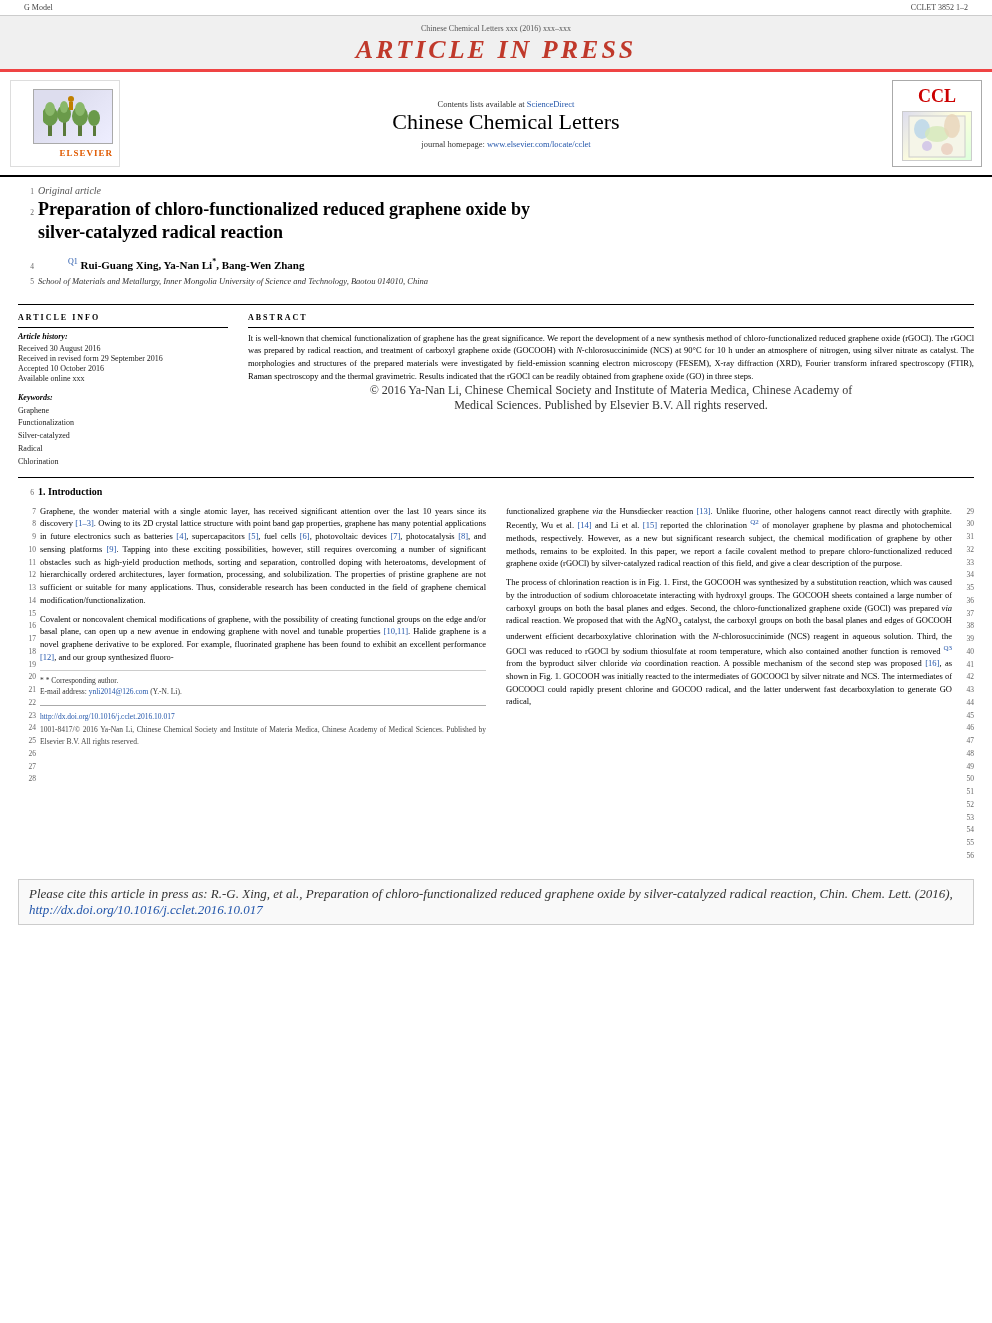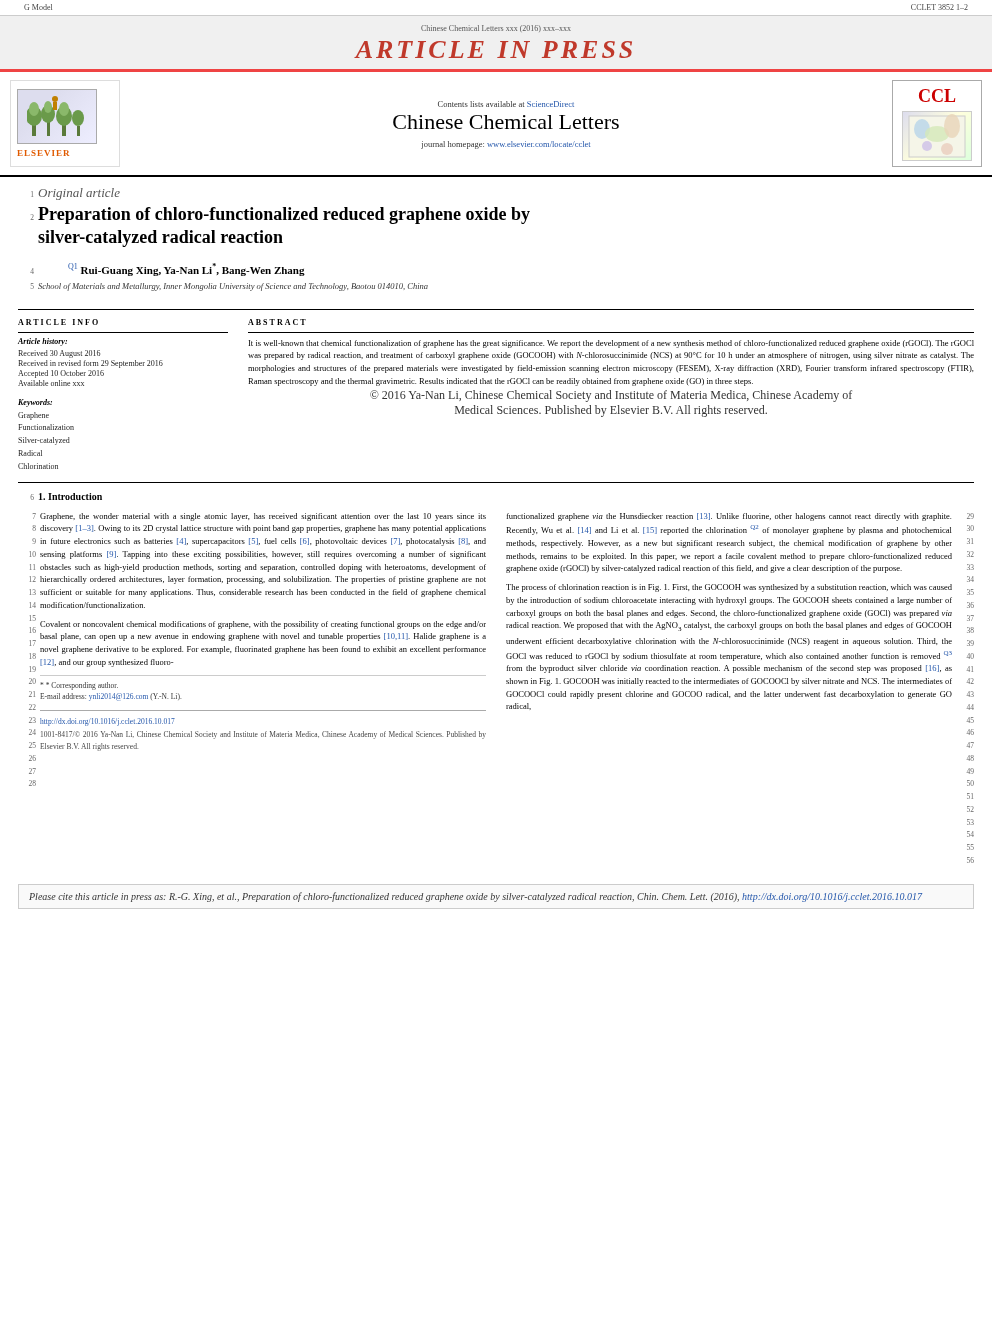--- a/index.html
+++ b/index.html
@@ -49,21 +49,21 @@
     .journal-header {
       display: flex;
       align-items: stretch;
       border-bottom: 2px solid #000;
       padding: 8px 10px;
       gap: 10px;
     }
     .journal-header .elsevier-logo {
       display: flex;
       flex-direction: column;
-      align-items: flex-start;
+      align-items: flex-end;
       justify-content: center;
       width: 110px;
       border: 1px solid #ddd;
       padding: 6px;
       font-size: 7px;
       color: #444;
     }
     .logo-box {
       width: 80px;
       height: 55px;
@@ -298,21 +298,21 @@
       color: #444;
       margin-top: 2px;
     }
 
     
     .citation-box {
       border: 1px solid #ccc;
       background: #f9f9f9;
       padding: 6px 10px;
       margin: 8px 18px;
-      font-size: 10px;
+      font-size: 13px;
       color: #333;
     }
     .citation-box .cite-text {
       font-style: italic;
     }
     .citation-box a {
       color: #2255aa;
     }
 
     
@@ -392,21 +392,21 @@
         <circle cx="40" cy="35" r="6" fill="#e8c8b8" opacity="0.7"></circle>
       </svg>
     </div>
   </div>
 </div>
 
 <div class="main-content">
 
   <div style="display:flex; align-items:baseline; margin-bottom:2px;">
     <div style="width:16px; font-size:7.5px; color:#666; text-align:right; margin-right:4px;">1</div>
-    <div class="article-type" style="flex:1; border:none; padding:0; margin:0; font-size:13px; color:#555; ">Original article</div>
+    <div class="article-type" style="flex:1; border:none; padding:0; margin:0; font-size:10px; color:#555; ">Original article</div>
   </div>
 
   <div style="display:flex; align-items:baseline; margin-bottom:0;">
     <div style="width:16px; font-size:7.5px; color:#666; text-align:right; margin-right:4px; line-height:1.25;">2</div>
     <div class="article-title" style="flex:1; font-size:18px; font-weight:bold; line-height:1.25; margin-bottom:8px;">
       Preparation of chloro-functionalized reduced graphene oxide by<br>silver-catalyzed radical reaction
     </div>
   </div>
 
   <div style="display:flex; align-items:baseline; margin-bottom:2px; margin-top:6px;">

